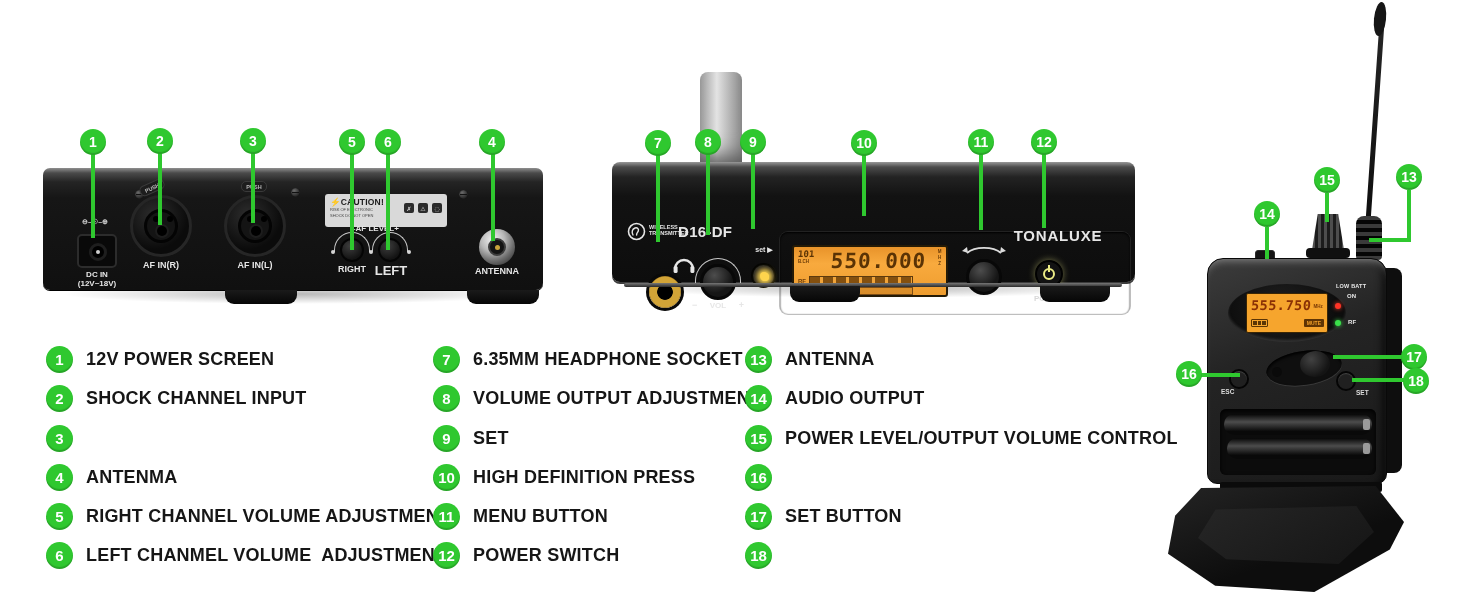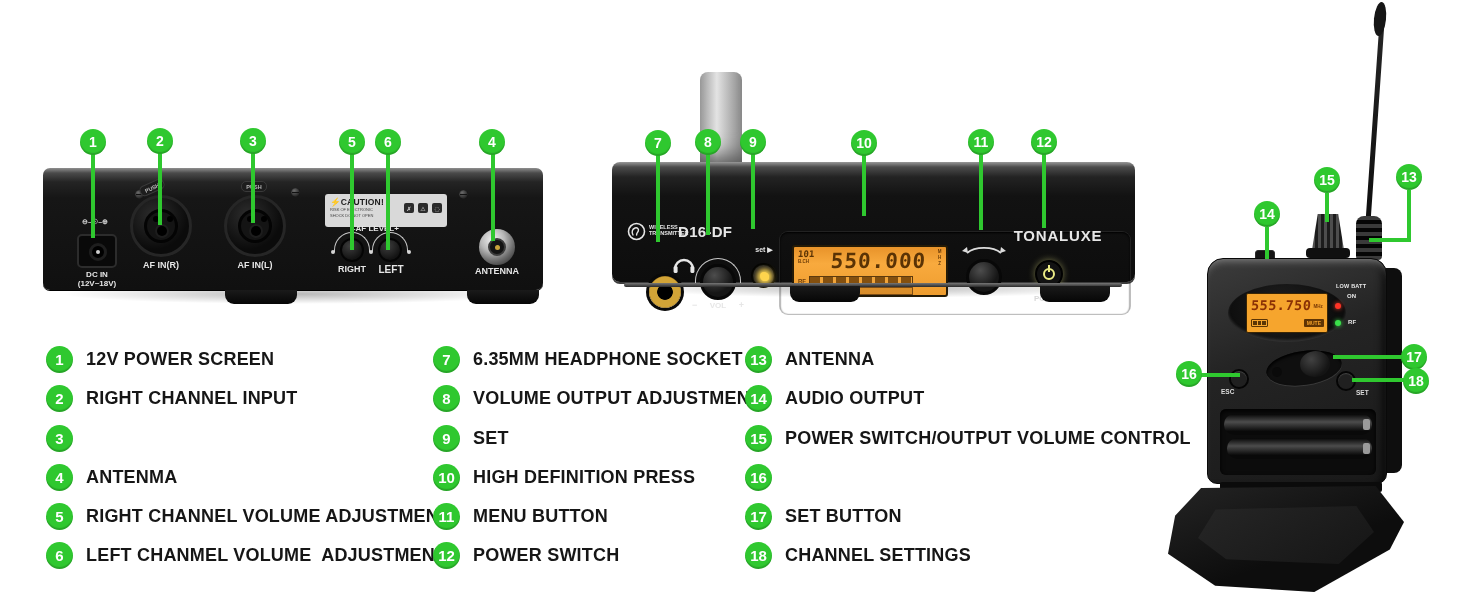--- a/index.html
+++ b/index.html
@@ -194,21 +194,21 @@
 
     <div class="abs wtxt" style="left:292px;top:56px;width:80px;font-size:8px;">–AF LEVEL+</div>
     <div class="arc" style="left:291px;top:64px;"></div>
     <div class="arcdot" style="left:288px;top:82px;"></div>
     <div class="arcdot" style="left:326px;top:82px;"></div>
     <div class="knob" style="left:297px;top:70px;"></div>
     <div class="arc" style="left:329px;top:64px;"></div>
     <div class="arcdot" style="left:364px;top:82px;"></div>
     <div class="knob" style="left:335px;top:70px;"></div>
     <div class="abs wtxt" style="left:283px;top:96px;width:52px;font-size:9px;">RIGHT</div>
-    <div class="abs wtxt" style="left:325px;top:96px;width:46px;font-size:10px;">LEFT</div>
+    <div class="abs wtxt" style="left:325px;top:96px;width:46px;font-size:13px;">LEFT</div>
 
     <div class="bnc">
       <div class="bi"></div>
       <div class="bp"></div>
     </div>
     <div class="abs wtxt" style="left:418px;top:98px;width:72px;font-size:9px;">ANTENNA</div>
 
     <div class="foot" style="left:182px;top:122px;width:72px;height:14px;"></div>
     <div class="foot" style="left:424px;top:122px;width:72px;height:14px;"></div>
   </div>
@@ -382,21 +382,21 @@
   <div class="badge" style="left:1176px;top:361px;">16</div>
   <div class="badge" style="left:1401px;top:344px;">17</div>
   <div class="badge" style="left:1403px;top:368px;">18</div>
 
   <div class="legend-row" style="left:46px;top:346px;">
     <div class="legend-badge">1</div>
     <div class="legend-label">12V POWER SCREEN</div>
   </div>
   <div class="legend-row" style="left:46px;top:385px;">
     <div class="legend-badge">2</div>
-    <div class="legend-label">RIGHT CHANNEL INPUT</div>
+    <div class="legend-label">SHOCK CHANNEL INPUT</div>
   </div>
   <div class="legend-row" style="left:46px;top:425px;">
     <div class="legend-badge">3</div>
   </div>
   <div class="legend-row" style="left:46px;top:464px;">
     <div class="legend-badge">4</div>
     <div class="legend-label">ANTENMA</div>
   </div>
   <div class="legend-row" style="left:46px;top:503px;">
     <div class="legend-badge">5</div>
@@ -433,27 +433,26 @@
   <div class="legend-row" style="left:745px;top:346px;">
     <div class="legend-badge">13</div>
     <div class="legend-label">ANTENNA</div>
   </div>
   <div class="legend-row" style="left:745px;top:385px;">
     <div class="legend-badge">14</div>
     <div class="legend-label">AUDIO OUTPUT</div>
   </div>
   <div class="legend-row" style="left:745px;top:425px;">
     <div class="legend-badge">15</div>
-    <div class="legend-label">POWER SWITCH/OUTPUT VOLUME CONTROL</div>
+    <div class="legend-label">POWER LEVEL/OUTPUT VOLUME CONTROL</div>
   </div>
   <div class="legend-row" style="left:745px;top:464px;">
     <div class="legend-badge">16</div>
   </div>
   <div class="legend-row" style="left:745px;top:503px;">
     <div class="legend-badge">17</div>
     <div class="legend-label">SET BUTTON</div>
   </div>
   <div class="legend-row" style="left:745px;top:542px;">
     <div class="legend-badge">18</div>
-    <div class="legend-label">CHANNEL SETTINGS</div>
   </div>
 
 </div>
 
 </body></html>

